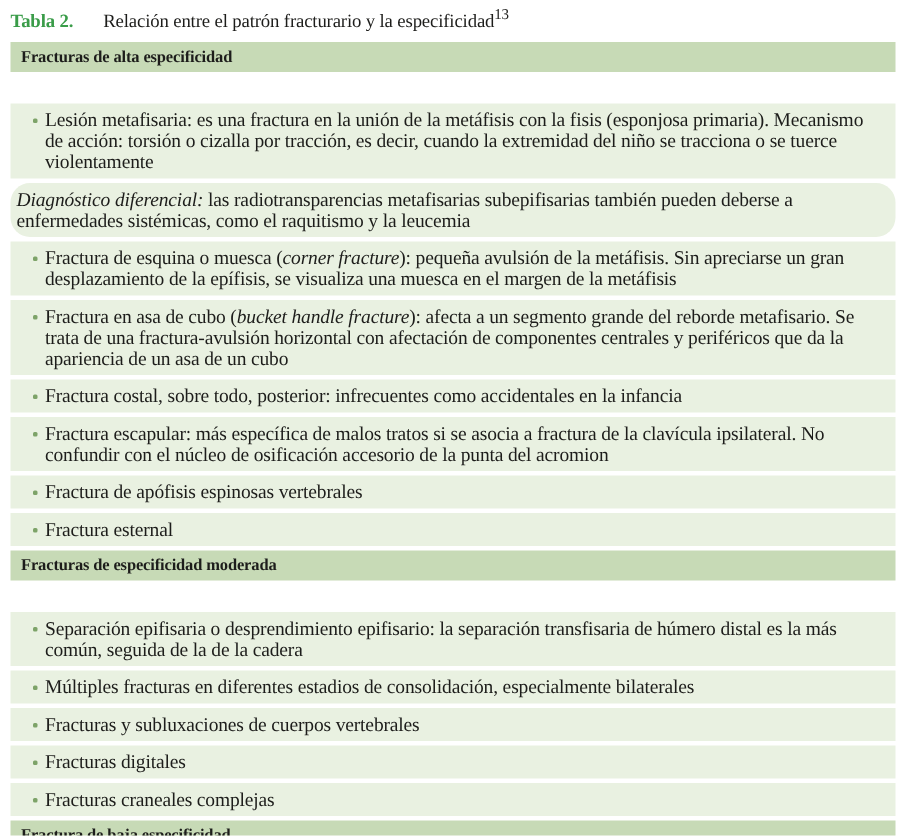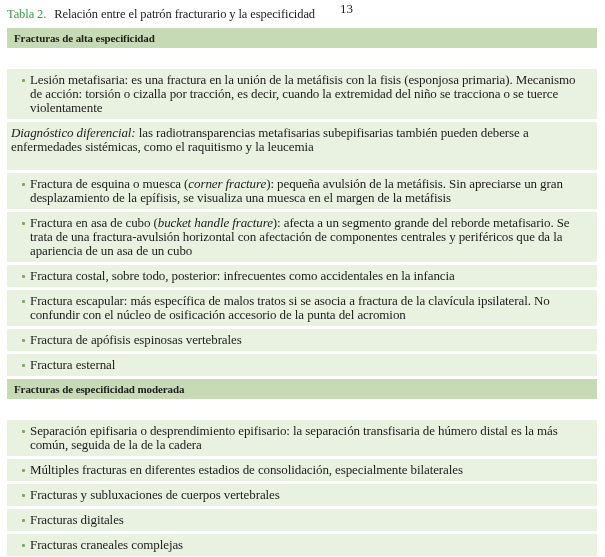--- a/index.html
+++ b/index.html
@@ -14,38 +14,38 @@
   body{
     width:605px;height:557px;overflow:hidden;
     font-family:"Liberation Serif","DejaVu Serif",serif;
     color:var(--text);
   }
   .page{padding:4px 8px 0 7px;}
   .title{
     font-size:12.5px;line-height:16px;margin:2px 0 6px 0;
     letter-spacing:-0.1px;
   }
-  .title-label{color:var(--title-accent);font-weight:normal;margin-right:8px;}
-  .title sup{font-size:13px;vertical-align:super;line-height:0;margin-left:25px;}
+  .title-label{color:var(--title-accent);font-weight:bold;margin-right:20px;}
+  .title sup{font-size:10px;vertical-align:super;line-height:0;}
   .spec-table{width:590px;}
   .section-header{
     background:var(--section-header-bg);
     font-weight:bold;font-size:11px;line-height:14px;
     padding:3px 8px 3px 7px;margin-bottom:21px;
     letter-spacing:-0.1px;
   }
   .row{
     background:var(--row-bg);
     font-size:13px;line-height:14px;
     margin-bottom:3px;
     letter-spacing:-0.1px;
   }
   .row:last-child{margin-bottom:0;}
   .bullet-row{position:relative;padding:4px 7px 4px 23px;}
-  .plain-row{padding:4px 7px 16px 4px;}
+  .plain-row{padding:4px 7px 4px 4px;border-radius:13px;}
   .bullet{
     position:absolute;left:15px;top:9.5px;
     width:3px;height:3px;border-radius:1px;
     background:var(--bullet);
   }
   .row-text i{font-style:italic;}
 </style>
 </head>
 <body>
 

